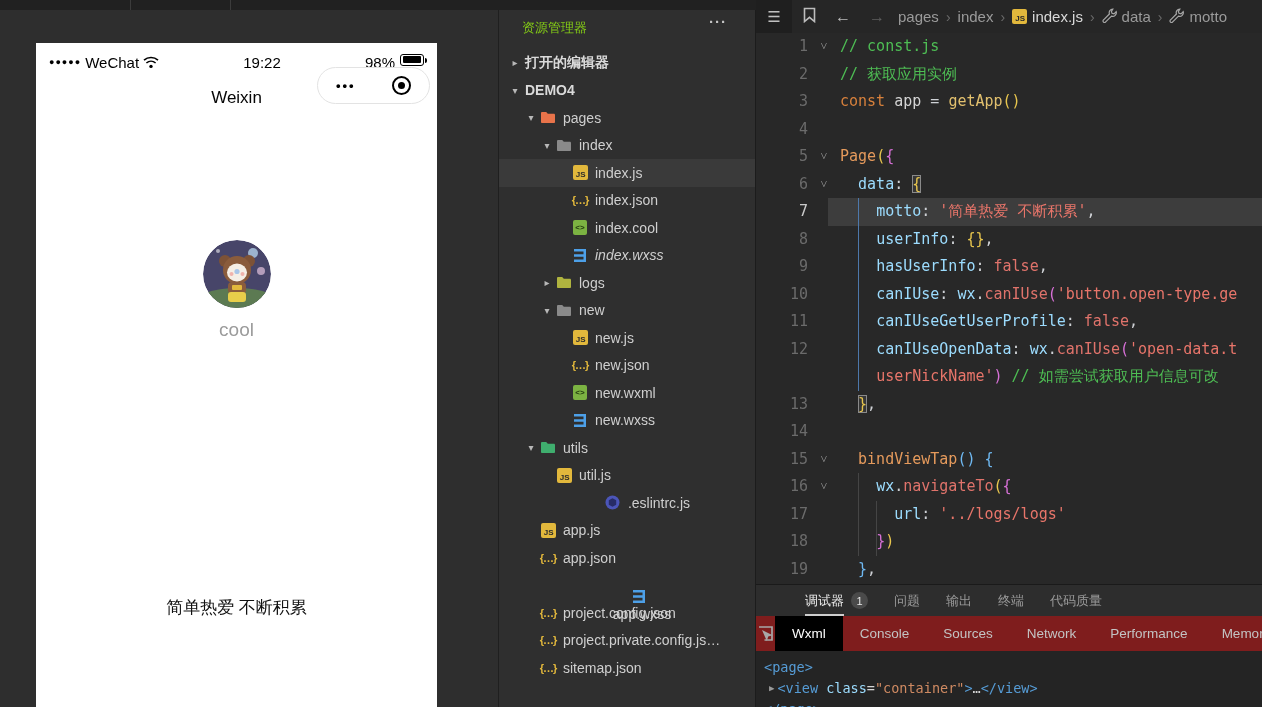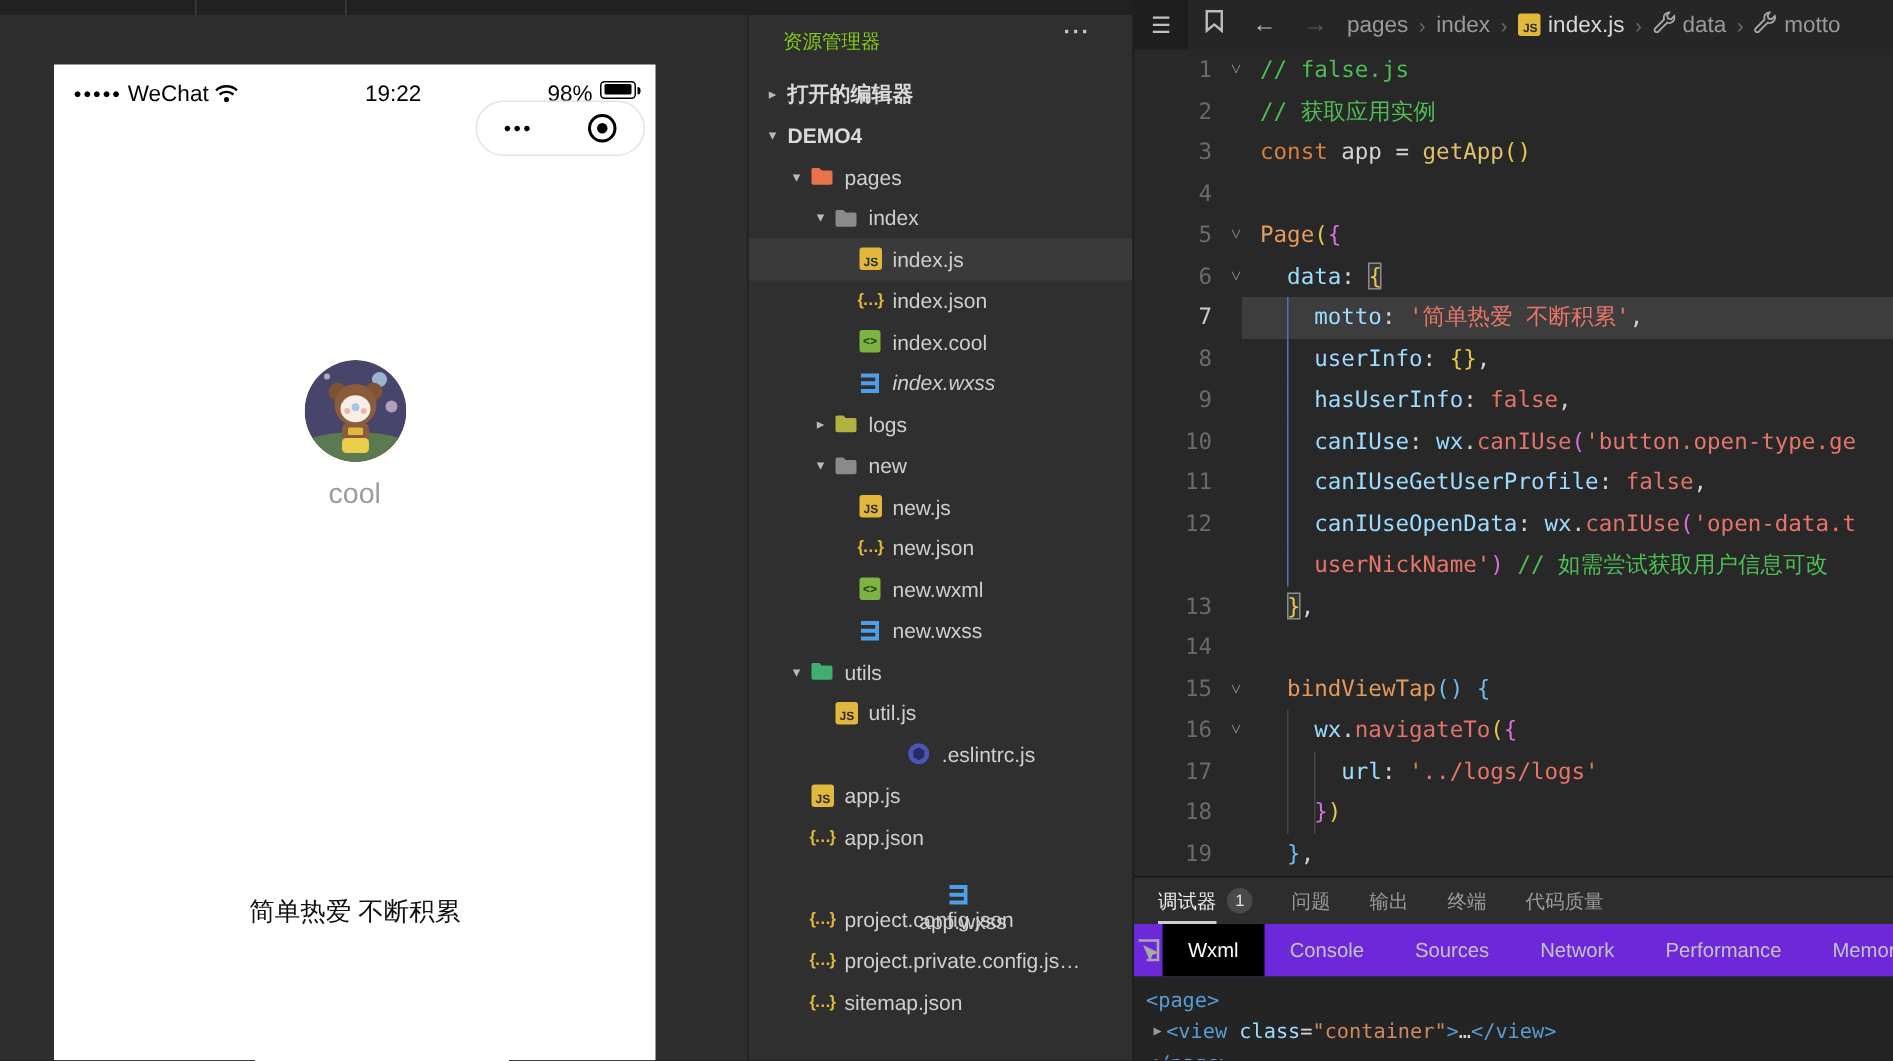--- a/index.html
+++ b/index.html
@@ -85,25 +85,25 @@
   .me{color:#e0736b} .pr{color:#9cdcfe} .st{color:#e8756a} .fa{color:#e0736b}
   .wx{color:#9cdcfe} .va{color:#d4d4d4} .pl{color:#cfd2d6}
   .b1{color:#e8c64e} .b2{color:#d670d6} .b3{color:#6fb9f2}
   .bm{ outline:1px solid #8a8a8a; outline-offset:-1px; background:rgba(120,120,120,.18); }
 
   
   .debugger { position:absolute; left:0; right:0; bottom:0; height:123px; background:#2d2d2d; border-top:1px solid #1a1a1a; }
   .dbg-row1 { display:flex; align-items:center; height:31px; padding-left:16px; gap:26px; font-size:13px; color:#9a9a9a; }
   .dbg-tab { display:flex; align-items:center; gap:7px; height:100%; cursor:pointer; }
   .dbg-tab .lbl { display:flex; align-items:center; height:100%; border-bottom:2px solid transparent; padding-top:2px; }
-  .dbg-tab.active { color:#ececec; }
+  .dbg-tab.active { color:#ececec;margin-left:33px; }
   .dbg-tab.active .lbl { border-bottom-color:#cfcfcf; }
   .dbg-badge { width:17px; height:17px; border-radius:50%; background:#4a4a4a; color:#e8e8e8; font-size:11px;
     display:flex; align-items:center; justify-content:center; }
-  .dbg-row2 { display:flex; align-items:center; height:35px; background:#6d28d9; overflow:hidden; }
+  .dbg-row2 { display:flex; align-items:center; height:35px; background:#7f1d1d; overflow:hidden; }
   .inspect-btn { width:38px; height:100%; display:flex; align-items:center; justify-content:center; cursor:pointer; }
   .row2-div { width:1px; height:20px; background:#454545; }
   .dt-tab { padding:0 17px; height:100%; display:flex; align-items:center; font-size:13.5px; color:#c3c3c3; cursor:pointer; white-space:nowrap; }
   .dt-tab.active { background:#000; color:#fff; }
   .wxml-pane { position:absolute; left:0; right:0; top:66px; bottom:0; background:#242424; overflow:hidden;
     font-family:"DejaVu Sans Mono", monospace; font-size:13.5px; padding-top:5px; }
   .wline { display:flex; align-items:center; height:21px; white-space:pre; }
   .wline .warrow { color:#9a9a9a; font-size:9px; margin-right:3px; }
   .wtag{color:#569cd6} .wattr{color:#9cdcfe} .wval{color:#cf8a62} .wpl{color:#d4d4d4}
 </style>
@@ -129,20 +129,21 @@
             <circle cx="8" cy="10.4" r="1.7" fill="#000"></circle>
           </svg>
         </div>
         <span>19:22</span>
         <div class="sb-right">
           <span>98%</span>
           <span class="battery"></span>
         </div>
       </div>
       <div class="navrow">
+        <div class="nav-title">Weixin</div>
         <div class="capsule">
           <span class="cap-dots">•••</span>
           <span class="cap-target">
               <span></span>
             </span>
         </div>
       </div>
       <div class="avatar-wrap">
         <div class="avatar">
           <svg width="68" height="68" viewBox="0 0 68 68">
@@ -411,21 +412,21 @@
           <span class="crumb-sep">›</span>
           <span class="crumb-item">
             <span><svg width="15" height="15" viewBox="0 0 15 15">
                 <path d="M10.8 1.2a3.6 3.6 0 0 0-3.4 4.8L1.6 11.8a1.5 1.5 0 1 0 2.1 2.1l5.8-5.8a3.6 3.6 0 0 0 4.7-4.4l-2.2 2.2-2-.6-.6-2z" fill="none" stroke="#a8a8a8" stroke-width="1.2"></path>
               </svg></span>
             <span>motto</span>
           </span>
         </div>
     </div>
     <div class="code-area" id="code-area">
-        <div class="code-line"><span class="gut-num">1</span><span class="gut-fold">˅</span><span class="code-text"><span class="cm">// false.js</span></span></div>
+        <div class="code-line"><span class="gut-num">1</span><span class="gut-fold">˅</span><span class="code-text"><span class="cm">// const.js</span></span></div>
         <div class="code-line"><span class="gut-num">2</span><span class="gut-fold"></span><span class="code-text"><span class="cm">// 获取应用实例</span></span></div>
         <div class="code-line"><span class="gut-num">3</span><span class="gut-fold"></span><span class="code-text"><span class="kw">const </span><span class="va">app </span><span class="pl">= </span><span class="fy">getApp</span><span class="b1">()</span></span></div>
         <div class="code-line"><span class="gut-num">4</span><span class="gut-fold"></span><span class="code-text"></span></div>
         <div class="code-line"><span class="gut-num">5</span><span class="gut-fold">˅</span><span class="code-text"><span class="fo">Page</span><span class="b1">(</span><span class="b2">{</span></span></div>
         <div class="code-line"><span class="gut-num">6</span><span class="gut-fold">˅</span><span class="code-text"><span class="pl">  </span><span class="pr">data</span><span class="pl">: </span><span class="b1 bm">{</span></span></div>
         <div class="code-line active"><span class="gut-num">7</span><span class="gut-fold"></span><span class="code-text"><span class="pl">    </span><span class="pr">motto</span><span class="pl">: </span><span class="st">'简单热爱 不断积累'</span><span class="pl">,</span></span><span class="guide b" style="left: 102.06px;"></span></div>
         <div class="code-line"><span class="gut-num">8</span><span class="gut-fold"></span><span class="code-text"><span class="pl">    </span><span class="pr">userInfo</span><span class="pl">: </span><span class="b1">{}</span><span class="pl">,</span></span><span class="guide b" style="left: 102.06px;"></span></div>
         <div class="code-line"><span class="gut-num">9</span><span class="gut-fold"></span><span class="code-text"><span class="pl">    </span><span class="pr">hasUserInfo</span><span class="pl">: </span><span class="fa">false</span><span class="pl">,</span></span><span class="guide b" style="left: 102.06px;"></span></div>
         <div class="code-line"><span class="gut-num">10</span><span class="gut-fold"></span><span class="code-text"><span class="pl">    </span><span class="pr">canIUse</span><span class="pl">: </span><span class="wx">wx</span><span class="pl">.</span><span class="me">canIUse</span><span class="b2">(</span><span class="st">'button.open-type.ge</span></span><span class="guide b" style="left: 102.06px;"></span></div>
         <div class="code-line"><span class="gut-num">11</span><span class="gut-fold"></span><span class="code-text"><span class="pl">    </span><span class="pr">canIUseGetUserProfile</span><span class="pl">: </span><span class="fa">false</span><span class="pl">,</span></span><span class="guide b" style="left: 102.06px;"></span></div>

